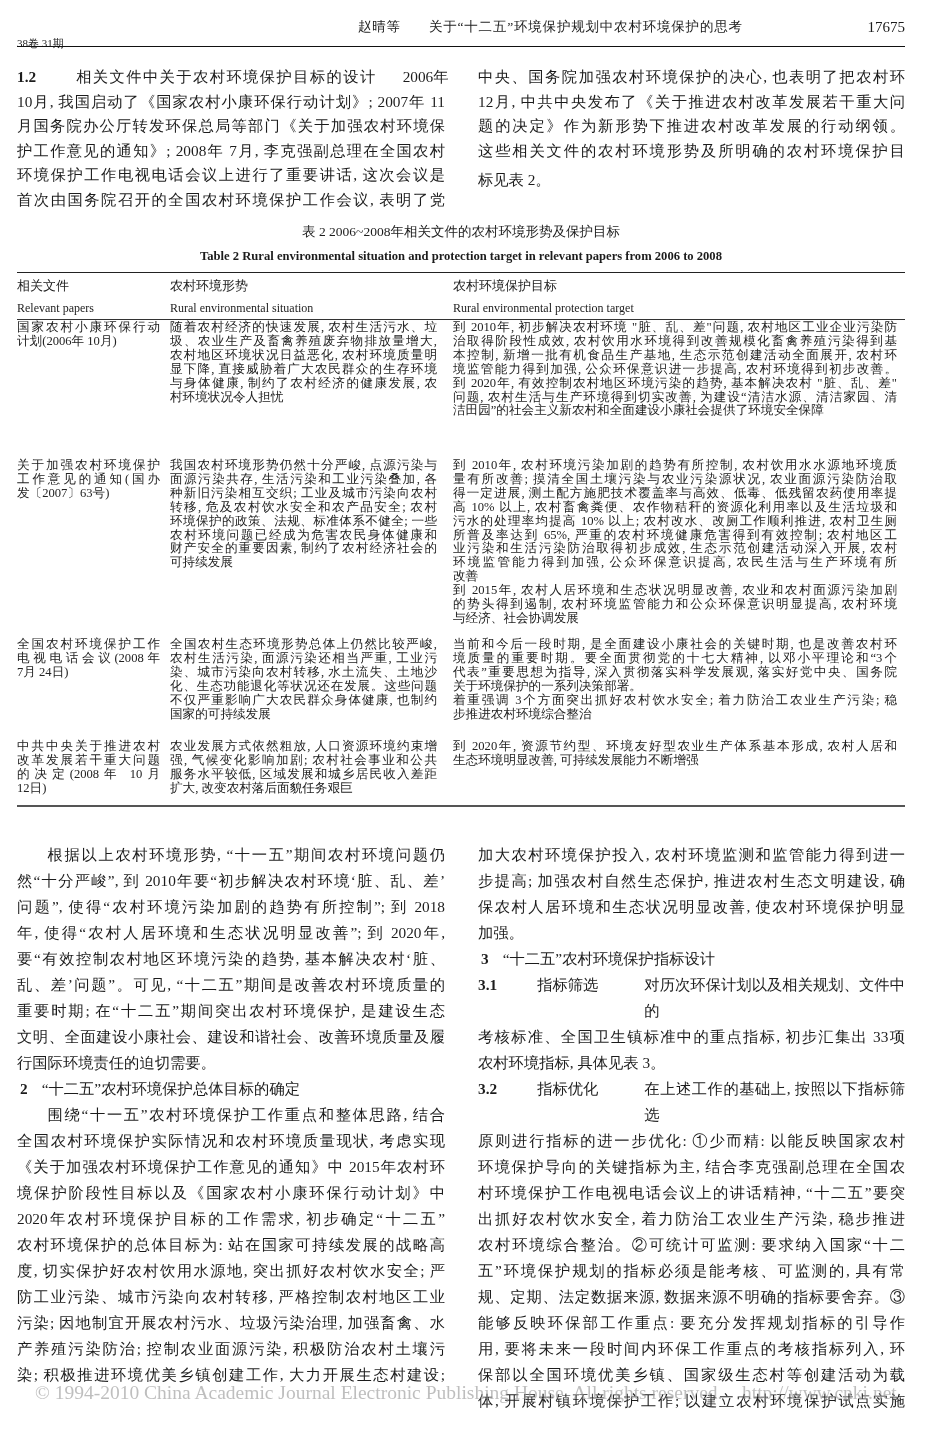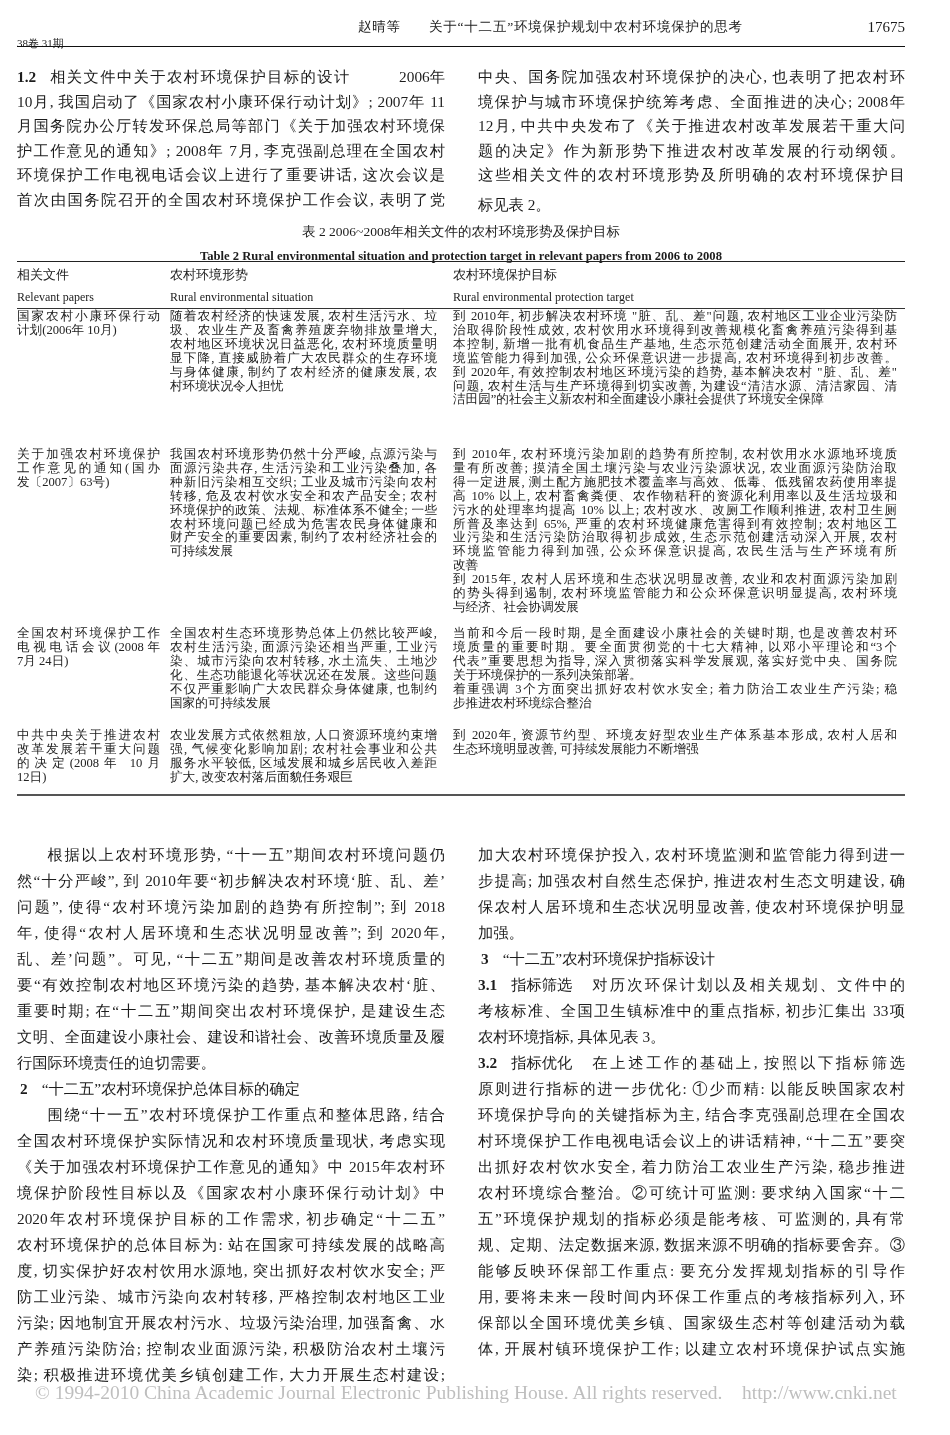--- a/index.html
+++ b/index.html
@@ -24,31 +24,31 @@
   .col.bottom { top:842px; line-height:26px; }
   .col.left { left:17px; width:428px; }
   .col.right { left:478px; width:427px; }
   .col.top.right .lines .ln.last { margin-top:5px; }
 
   .lines .ln { display:block; text-align:justify; text-align-last:justify; }
   .lines .ln.last { text-align-last:left; }
   .lines.cont .ln.last { text-align-last:justify; }
   .lines.indent .ln.first { text-indent:2em; }
 
-  .lead-line { display:flex; align-items:baseline; white-space:nowrap; }
+  .lead-line { display:flex; align-items:baseline; white-space:nowrap;gap:26px; }
   .sec-num { font-weight:bold; margin-right:14px; }
   .sec-title { letter-spacing:1.4px; }
   .lead-tail { margin-left:auto; }
   .lead-text { flex:1; white-space:normal; text-align:justify; text-align-last:justify; margin-left:20px; }
   .sec-head { display:flex; align-items:baseline; white-space:nowrap; padding-left:3px; }
 
   
   .cap-cn { top:224px; left:17px; width:888px; text-align:center; font-size:13.5px; line-height:16px; }
   .cap-en { top:248px; left:17px; width:888px; text-align:center; font-size:12.6px; line-height:16px; font-weight:bold; }
-  .tbl { top:261px; left:17px; width:888px; height:538px; }
+  .tbl { top:272px; left:17px; width:888px; height:538px; }
   .tbl .rule-top { position:absolute; left:0; top:0; width:100%; height:0; border-top:1.6px solid #222; }
   .tbl .rule-mid { position:absolute; left:0; top:47px; width:100%; height:0; border-top:1px solid #333; }
   .tbl .rule-bot { position:absolute; left:0; top:533px; width:100%; height:0; border-top:2.6px solid #555; }
   .tbl .hdr { position:absolute; left:0; width:100%; }
   .tbl .hdr-cn { top:6px; font-size:13px; line-height:16px; }
   .tbl .hdr-en { top:28px; font-size:12px; line-height:16px; }
   .tbl .row { position:absolute; left:0; width:100%; font-size:12.6px; line-height:13.9px; color:#222; }
   .tbl .c1 { position:absolute; left:0; width:143px; }
   .tbl .c2 { position:absolute; left:153px; width:267px; }
   .tbl .c3 {
@@ -86,21 +86,20 @@
       <span class="ln">月国务院办公厅转发环保总局等部门《关于加强农村环境保</span>
       <span class="ln">护工作意见的通知》; 2008年 7月, 李克强副总理在全国农村</span>
       <span class="ln">环境保护工作电视电话会议上进行了重要讲话, 这次会议是</span>
       <span class="ln last">首次由国务院召开的全国农村环境保护工作会议, 表明了党</span>
     </div>
 </section>
 
 <section class="col top right abs">
   <div class="lines">
       <span class="ln first">中央、国务院加强农村环境保护的决心, 也表明了把农村环</span>
-      <span class="ln">境保护与城市环境保护统筹考虑、全面推进的决心; 2008年</span>
       <span class="ln">12月, 中共中央发布了《关于推进农村改革发展若干重大问</span>
       <span class="ln">题的决定》作为新形势下推进农村改革发展的行动纲领。</span>
       <span class="ln">这些相关文件的农村环境形势及所明确的农村环境保护目</span>
       <span class="ln last">标见表 2。</span>
     </div>
 </section>
 
 <div class="cap-cn abs">表 2  2006~2008年相关文件的农村环境形势及保护目标</div>
 <div class="cap-en abs">Table 2  Rural environmental situation and protection target in relevant papers from 2006 to 2008</div>
 
@@ -234,22 +233,22 @@
 
   <div class="rule-bot"></div>
 </div>
 
 <section class="col bottom left abs">
   <div class="lines indent">
       <span class="ln first">根据以上农村环境形势, “十一五”期间农村环境问题仍</span>
       <span class="ln">然“十分严峻”, 到 2010年要“初步解决农村环境‘脏、乱、差’</span>
       <span class="ln">问题”, 使得“农村环境污染加剧的趋势有所控制”; 到 2018</span>
       <span class="ln">年, 使得“农村人居环境和生态状况明显改善”; 到 2020年,</span>
+      <span class="ln">要“有效控制农村地区环境污染的趋势, 基本解决农村‘脏、</span>
       <span class="ln">乱、差’问题”。可见, “十二五”期间是改善农村环境质量的</span>
-      <span class="ln">要“有效控制农村地区环境污染的趋势, 基本解决农村‘脏、</span>
       <span class="ln">重要时期; 在“十二五”期间突出农村环境保护, 是建设生态</span>
       <span class="ln">文明、全面建设小康社会、建设和谐社会、改善环境质量及履</span>
       <span class="ln last">行国际环境责任的迫切需要。</span>
     </div>
   <div class="sec-head">
     <span class="sec-num">2</span>
     <span>“十二五”农村环境保护总体目标的确定</span>
   </div>
   <div class="lines indent cont">
       <span class="ln first">围绕“十一五”农村环境保护工作重点和整体思路, 结合</span>

